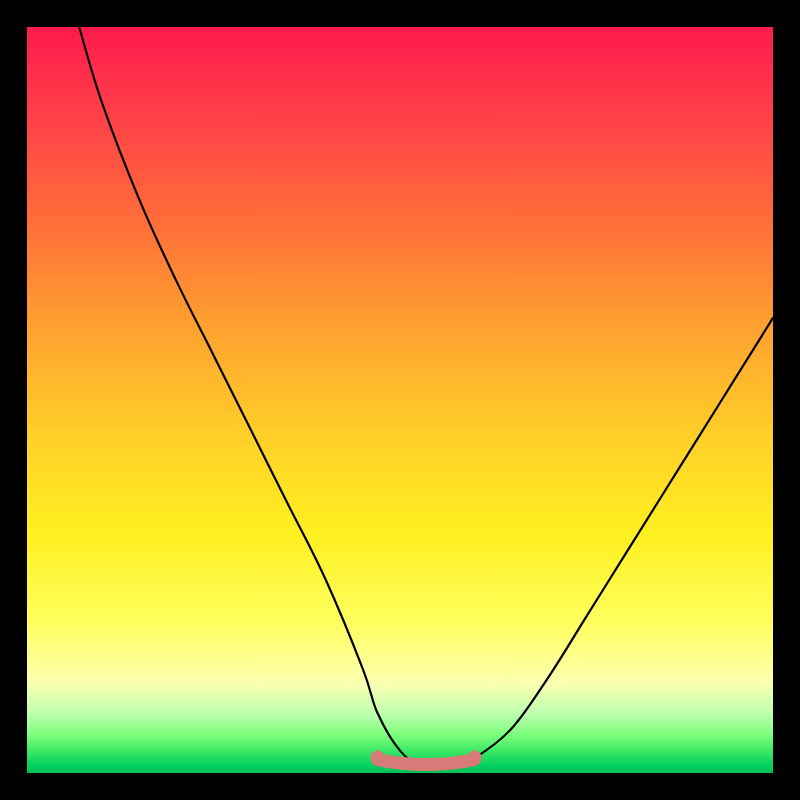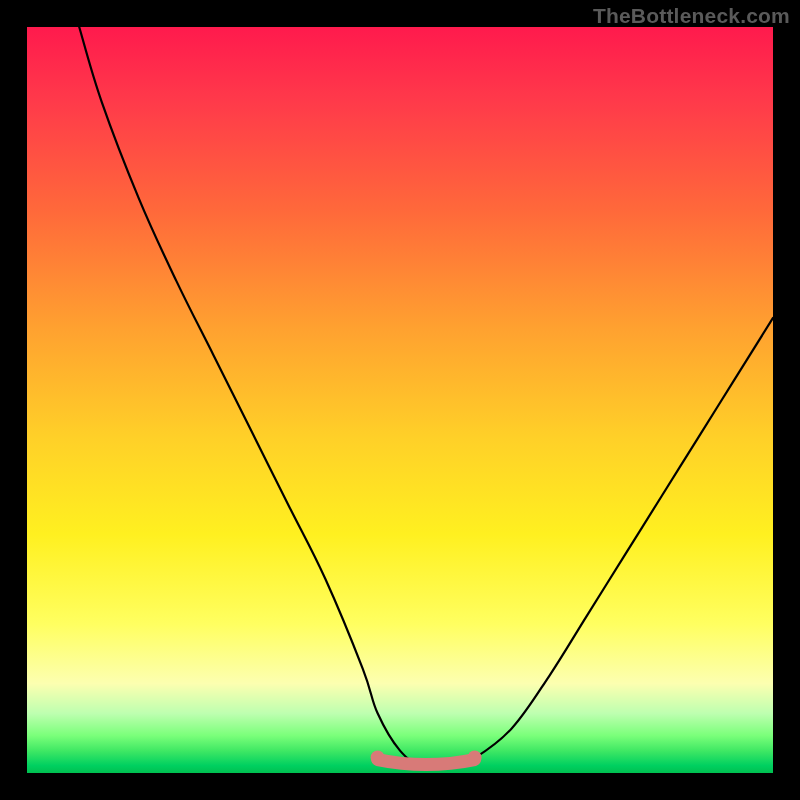--- a/index.html
+++ b/index.html
@@ -58,21 +58,20 @@
     top: 0;
     width: 746px;
     height: 746px;
     overflow: visible;
   }
 </style>
 </head>
 <body>
 
 <div class="frame">
-  <div class="watermark">TheBottleneck.com</div>
 
   <div class="plot-area">
     <svg class="curve" viewBox="0 0 746 746" preserveAspectRatio="none">
       <path id="curve-path" fill="none" stroke="#000000" stroke-width="2.2" stroke-linejoin="round" stroke-linecap="round" d="M 52.220000000000006 0 C 56.248400000000004 13.428000000000004, 63.85760000000001 43.715600000000016, 74.60000000000001 74.60000000000002 C 85.3424 105.48440000000002, 98.472 139.35280000000006, 111.89999999999999 171.58000000000004 C 125.32799999999999 203.80720000000002, 135.77200000000002 225.4412, 149.20000000000002 253.64 C 162.62800000000001 281.8388, 173.072 301.38399999999996, 186.5 328.23999999999995 C 199.928 355.09599999999995, 210.37199999999999 375.984, 223.79999999999998 402.84 C 237.22799999999998 429.69599999999997, 247.67199999999997 450.584, 261.09999999999997 477.44 C 274.52799999999996 504.296, 284.97200000000004 522.4984, 298.40000000000003 552.04 C 311.82800000000003 581.5816, 326.30039999999997 617.3896, 335.7 641.56 C 345.0996 665.7303999999999, 343.906 671.5492, 350.62 686.32 C 357.334 701.0908000000001, 364.9432 714.2204, 373 723.62 C 381.0568 733.0196, 385.9804 735.8543999999999, 395.38 738.54 C 404.7796 741.2256, 415.82039999999995 739.8828, 425.21999999999997 738.54 C 434.6196 737.1972, 436.85759999999993 737.794, 447.59999999999997 731.08 C 458.3424 724.3660000000001, 471.47200000000004 716.0108, 484.90000000000003 701.24 C 498.32800000000003 686.4692, 508.77199999999993 669.162, 522.1999999999999 649.02 C 535.6279999999999 628.8779999999999, 546.072 610.8248, 559.5 589.34 C 572.928 567.8552000000001, 583.3720000000001 551.1448, 596.8000000000001 529.6600000000001 C 610.2280000000001 508.1752000000001, 620.672 491.4648, 634.1 469.98 C 647.528 448.4952, 657.972 431.7848, 671.4 410.3 C 684.828 388.8152, 695.2719999999999 372.1048, 708.6999999999999 350.62 C 722.1279999999999 329.1352, 739.286 301.6824, 746 290.94"></path>
       <path id="flat-path" fill="none" stroke="#d87a78" stroke-width="13" stroke-linecap="round" d="M 350.62 732.54 Q 399.11 742.54, 447.59999999999997 732.54"></path>
       <circle id="flat-dot-left" r="7" fill="#d87a78" cx="350.62" cy="730.54"></circle>
       <circle id="flat-dot-right" r="7" fill="#d87a78" cx="447.59999999999997" cy="730.54"></circle>
     </svg>
   </div>
 </div>

